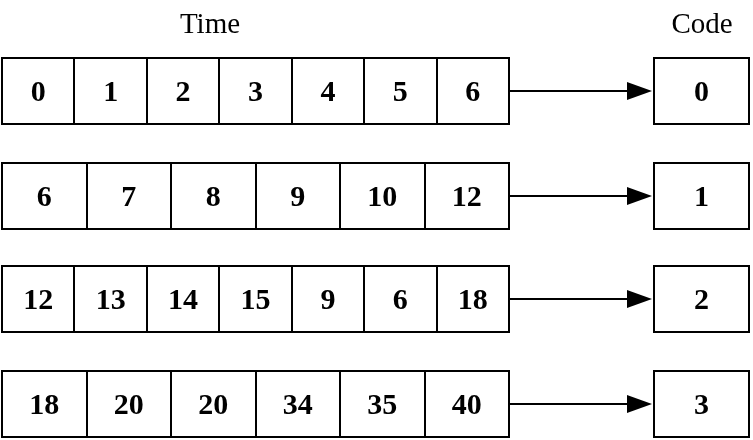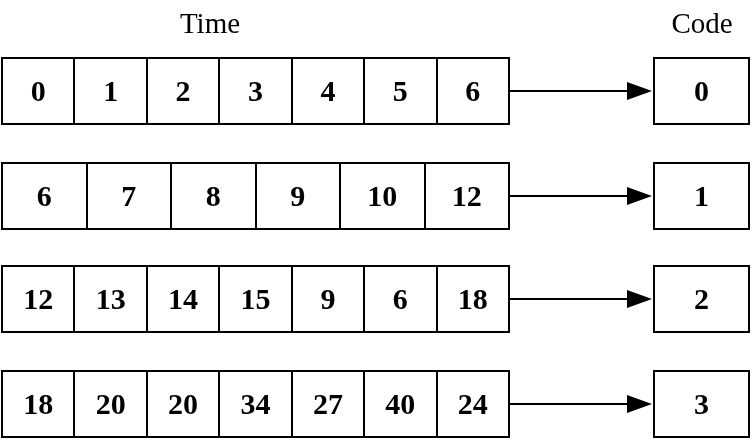--- a/index.html
+++ b/index.html
@@ -141,23 +141,22 @@
       <span>2</span>
     </div>
   </div>
 
   <div class="row" style="top: 370px;">
     <div class="strip">
           <div class="cell">18</div>
           <div class="cell">20</div>
           <div class="cell">20</div>
           <div class="cell">34</div>
-          <div class="cell">27</div>
+          <div class="cell">35</div>
           <div class="cell">40</div>
-          <div class="cell">24</div>
         </div>
     <svg class="arrow" viewBox="0 0 144 68" xmlns="http://www.w3.org/2000/svg">
       <line x1="0" y1="34" x2="120" y2="34" stroke="#000000" stroke-width="2"></line>
       <polygon points="117,25 117,43 142,34" fill="#000000"></polygon>
     </svg>
     <div class="code-box">
       <span>3</span>
     </div>
   </div>
 </div>

